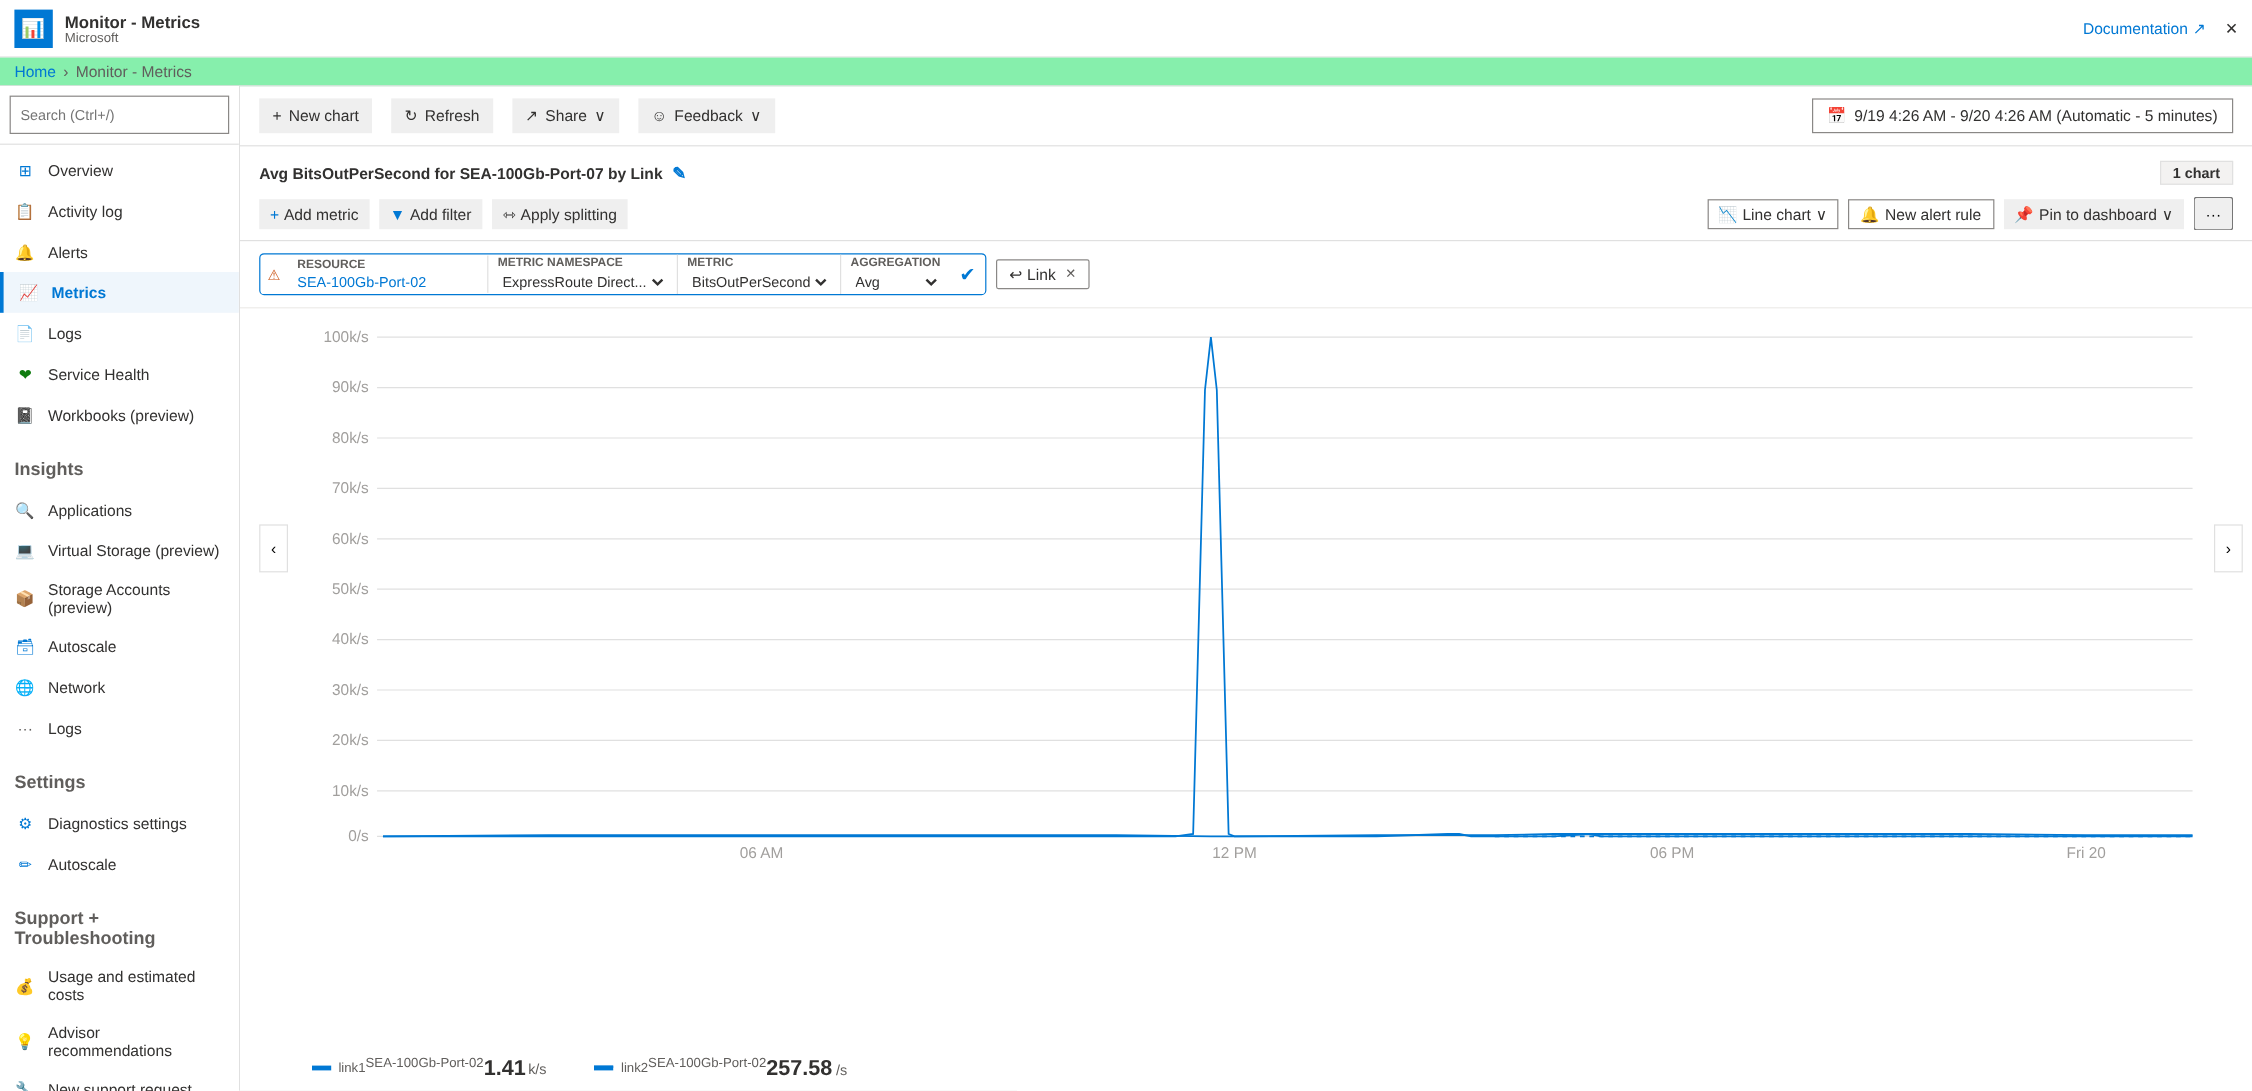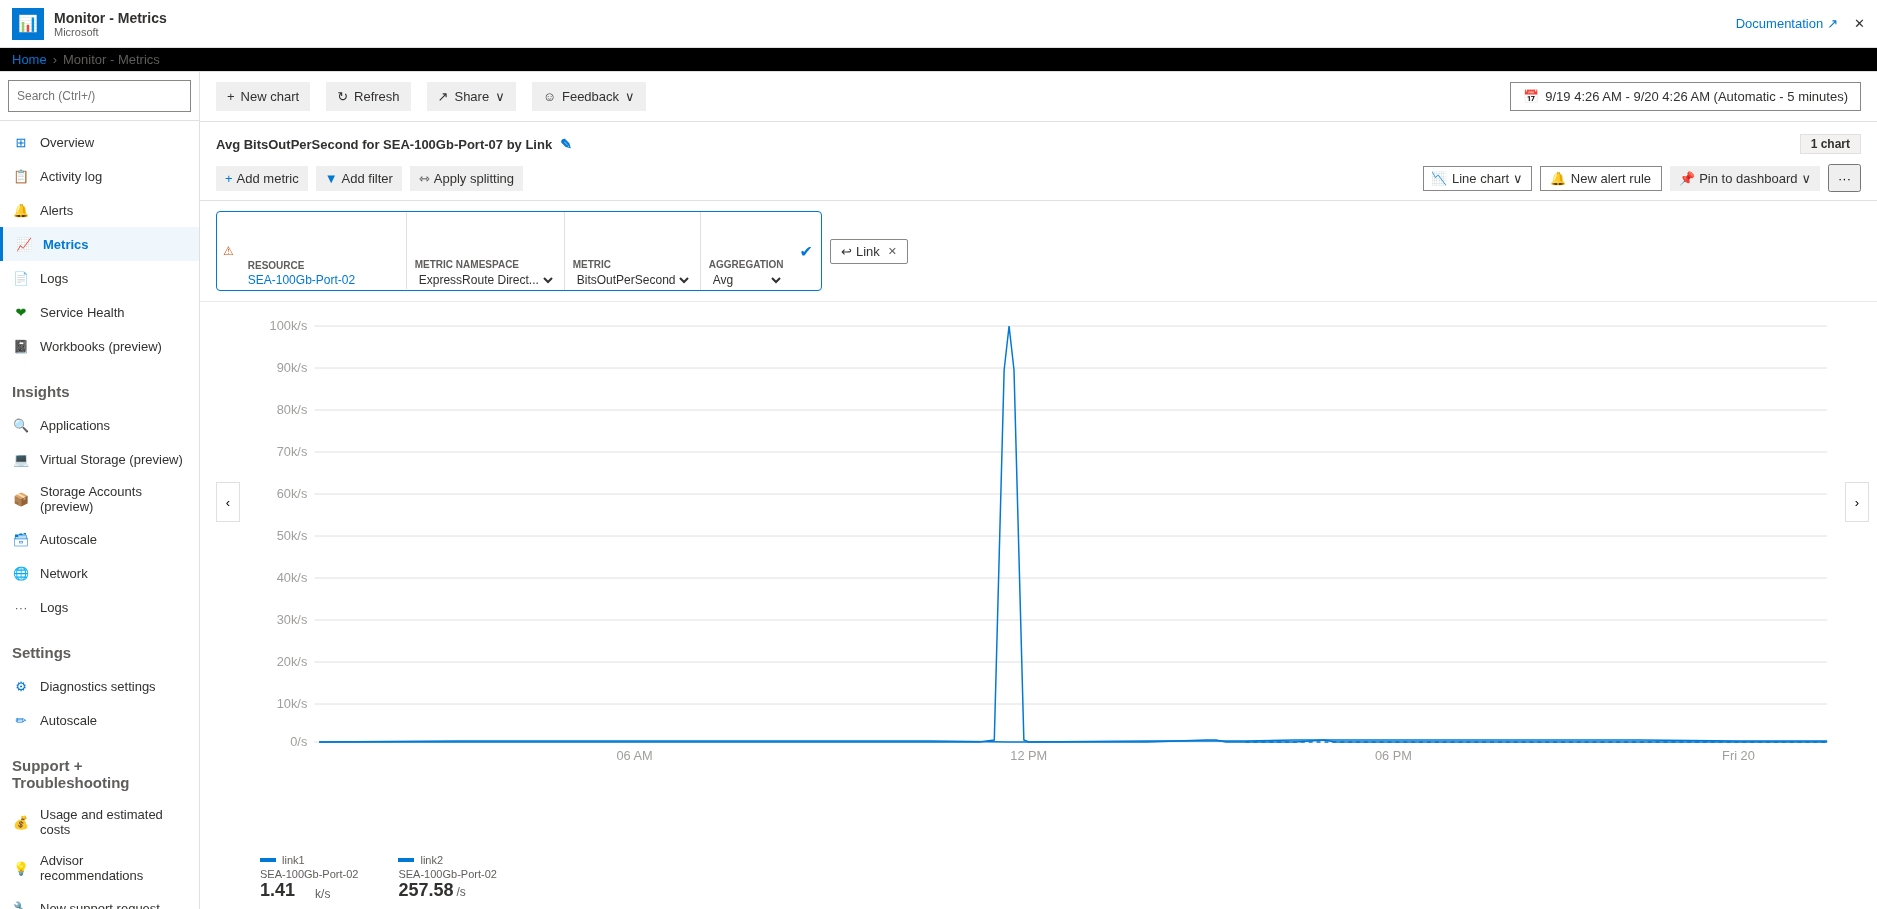--- a/index.html
+++ b/index.html
@@ -8,21 +8,21 @@
     
     .top-bar { height: 48px; background: #fff; display: flex; align-items: center; padding: 0 12px; border-bottom: 1px solid #e0e0e0; justify-content: space-between; }
     .top-bar-left { display: flex; align-items: center; gap: 10px; }
     .app-icon { width: 32px; height: 32px; background: #0078d4; display: flex; align-items: center; justify-content: center; color: white; font-size: 16px; }
     .app-title { display: flex; flex-direction: column; }
     .app-title-main { font-size: 14px; font-weight: 600; color: #323130; }
     .app-title-sub { font-size: 11px; color: #605e5c; }
     .top-bar-right { color: #0078d4; font-size: 13px; cursor: pointer; display: flex; align-items: center; gap: 4px; }
 
     
-    .breadcrumb { height: 24px; background: #000000; display: flex; align-items: center; padding: 0 12px; gap: 6px; font-size: 12px; color: #605e5c; border-bottom: 1px solid #e0e0e0; }
+    .breadcrumb { height: 24px; background: #86efac; display: flex; align-items: center; padding: 0 12px; gap: 6px; font-size: 12px; color: #605e5c; border-bottom: 1px solid #e0e0e0; }
     .breadcrumb a { color: #0078d4; text-decoration: none; }
     .breadcrumb-sep { color: #605e5c; }
 
     
     .main-layout { display: flex; flex: 1; overflow: hidden; }
 
     
     .sidebar { width: 200px; background: #fff; border-right: 1px solid #e0e0e0; display: flex; flex-direction: column; overflow-y: auto; }
     .sidebar-search { padding: 8px; border-bottom: 1px solid #e0e0e0; }
     .sidebar-search input { width: 100%; padding: 5px 8px; border: 1px solid #8a8886; font-size: 12px; outline: none; }
@@ -52,35 +52,35 @@
     .chart-type-btn { display: flex; align-items: center; gap: 4px; padding: 4px 8px; cursor: pointer; color: #323130; font-size: 12px; border: 1px solid #8a8886; background: #fff; }
     .alert-btn { display: flex; align-items: center; gap: 4px; padding: 4px 10px; cursor: pointer; color: #323130; font-size: 12px; border: 1px solid #8a8886; background: #fff; }
     .pin-btn { display: flex; align-items: center; gap: 4px; padding: 4px 8px; cursor: pointer; color: #323130; font-size: 12px; border: 1px solid transparent; }
     .more-btn { padding: 4px 8px; cursor: pointer; font-size: 14px; }
 
     
     .metric-config { padding: 10px 16px; border-bottom: 1px solid #edebe9; display: flex; align-items: center; gap: 8px; }
     .metric-config-pill { display: flex; align-items: center; border: 1px solid #0078d4; border-radius: 4px; overflow: hidden; background: #fff; }
     .metric-config-pill .warning-icon { padding: 0 6px; color: #ca5010; font-size: 12px; }
     .metric-field { display: flex; flex-direction: column; padding: 2px 8px; border-right: 1px solid #e0e0e0; min-width: 80px; }
-    .metric-field label { font-size: 10px; color: #605e5c; text-transform: uppercase; font-weight: 600; margin-bottom: 2px; margin-top: 45px; }
+    .metric-field label { font-size: 10px; color: #605e5c; text-transform: uppercase; font-weight: 600; margin-bottom: 2px; }
     .metric-field select { border: none; outline: none; font-size: 12px; color: #323130; background: transparent; cursor: pointer; padding: 0; }
     .metric-field input { border: none; outline: none; font-size: 12px; color: #0078d4; background: transparent; font-weight: 500; width: 150px; }
     .metric-check { padding: 0 8px; color: #0078d4; font-size: 16px; cursor: pointer; }
     .link-btn { display: flex; align-items: center; gap: 4px; padding: 4px 10px; border: 1px solid #8a8886; border-radius: 2px; cursor: pointer; font-size: 12px; color: #323130; background: #fff; }
     .link-x { color: #605e5c; cursor: pointer; margin-left: 4px; font-size: 11px; }
 
     
     .chart-area { flex: 1; position: relative; padding: 0 16px; min-height: 480px; }
     .chart-nav-left { position: absolute; left: 0; top: 50%; transform: translateY(-50%); width: 24px; height: 40px; background: rgba(255,255,255,0.9); border: 1px solid #e0e0e0; display: flex; align-items: center; justify-content: center; cursor: pointer; z-index: 5; }
     .chart-nav-right { position: absolute; right: 0; top: 50%; transform: translateY(-50%); width: 24px; height: 40px; background: rgba(255,255,255,0.9); border: 1px solid #e0e0e0; display: flex; align-items: center; justify-content: center; cursor: pointer; z-index: 5; }
     
     
     .chart-legend { padding: 8px 16px; display: flex; gap: 20px; align-items: flex-start; }
-    .legend-item { display: flex; flex-direction: column; }
+    .legend-item { display: flex; flex-direction: row; }
     .legend-item-header { display: flex; align-items: center; gap: 6px; margin-bottom: 2px; }
     .legend-color { width: 12px; height: 3px; }
     .legend-label { font-size: 11px; color: #605e5c; }
     .legend-value { font-size: 18px; font-weight: 600; color: #323130; }
     .legend-unit { font-size: 12px; color: #605e5c; }
     
     
     .icon-blue { color: #0078d4; }
     .icon-green { color: #107c10; }
     .icon-orange { color: #ca5010; }
@@ -376,21 +376,21 @@
       </svg>
     </div>
 
     <div class="chart-legend" style="padding: 4px 60px 8px;">
       <div class="legend-item">
         <div class="legend-item-header">
           <div class="legend-color" style="background:#0078d4; width:16px; height:4px;"></div>
           <span class="legend-label">link1</span>
         </div>
         <span class="legend-label" style="font-size:11px; color:#605e5c;">SEA-100Gb-Port-02</span>
-        <div style="display:flex; align-items:flex-end; gap:20px;">
+        <div style="display:flex; align-items:center; gap:2px;">
           <span class="legend-value">1.41</span>
           <span class="legend-unit">k/s</span>
         </div>
       </div>
       <div class="legend-item" style="margin-left:20px;">
         <div class="legend-item-header">
           <div class="legend-color" style="background:#0078d4; width:16px; height:4px; border-top: 2px solid #0078d4;"></div>
           <span class="legend-label">link2</span>
         </div>
         <span class="legend-label" style="font-size:11px; color:#605e5c;">SEA-100Gb-Port-02</span>

